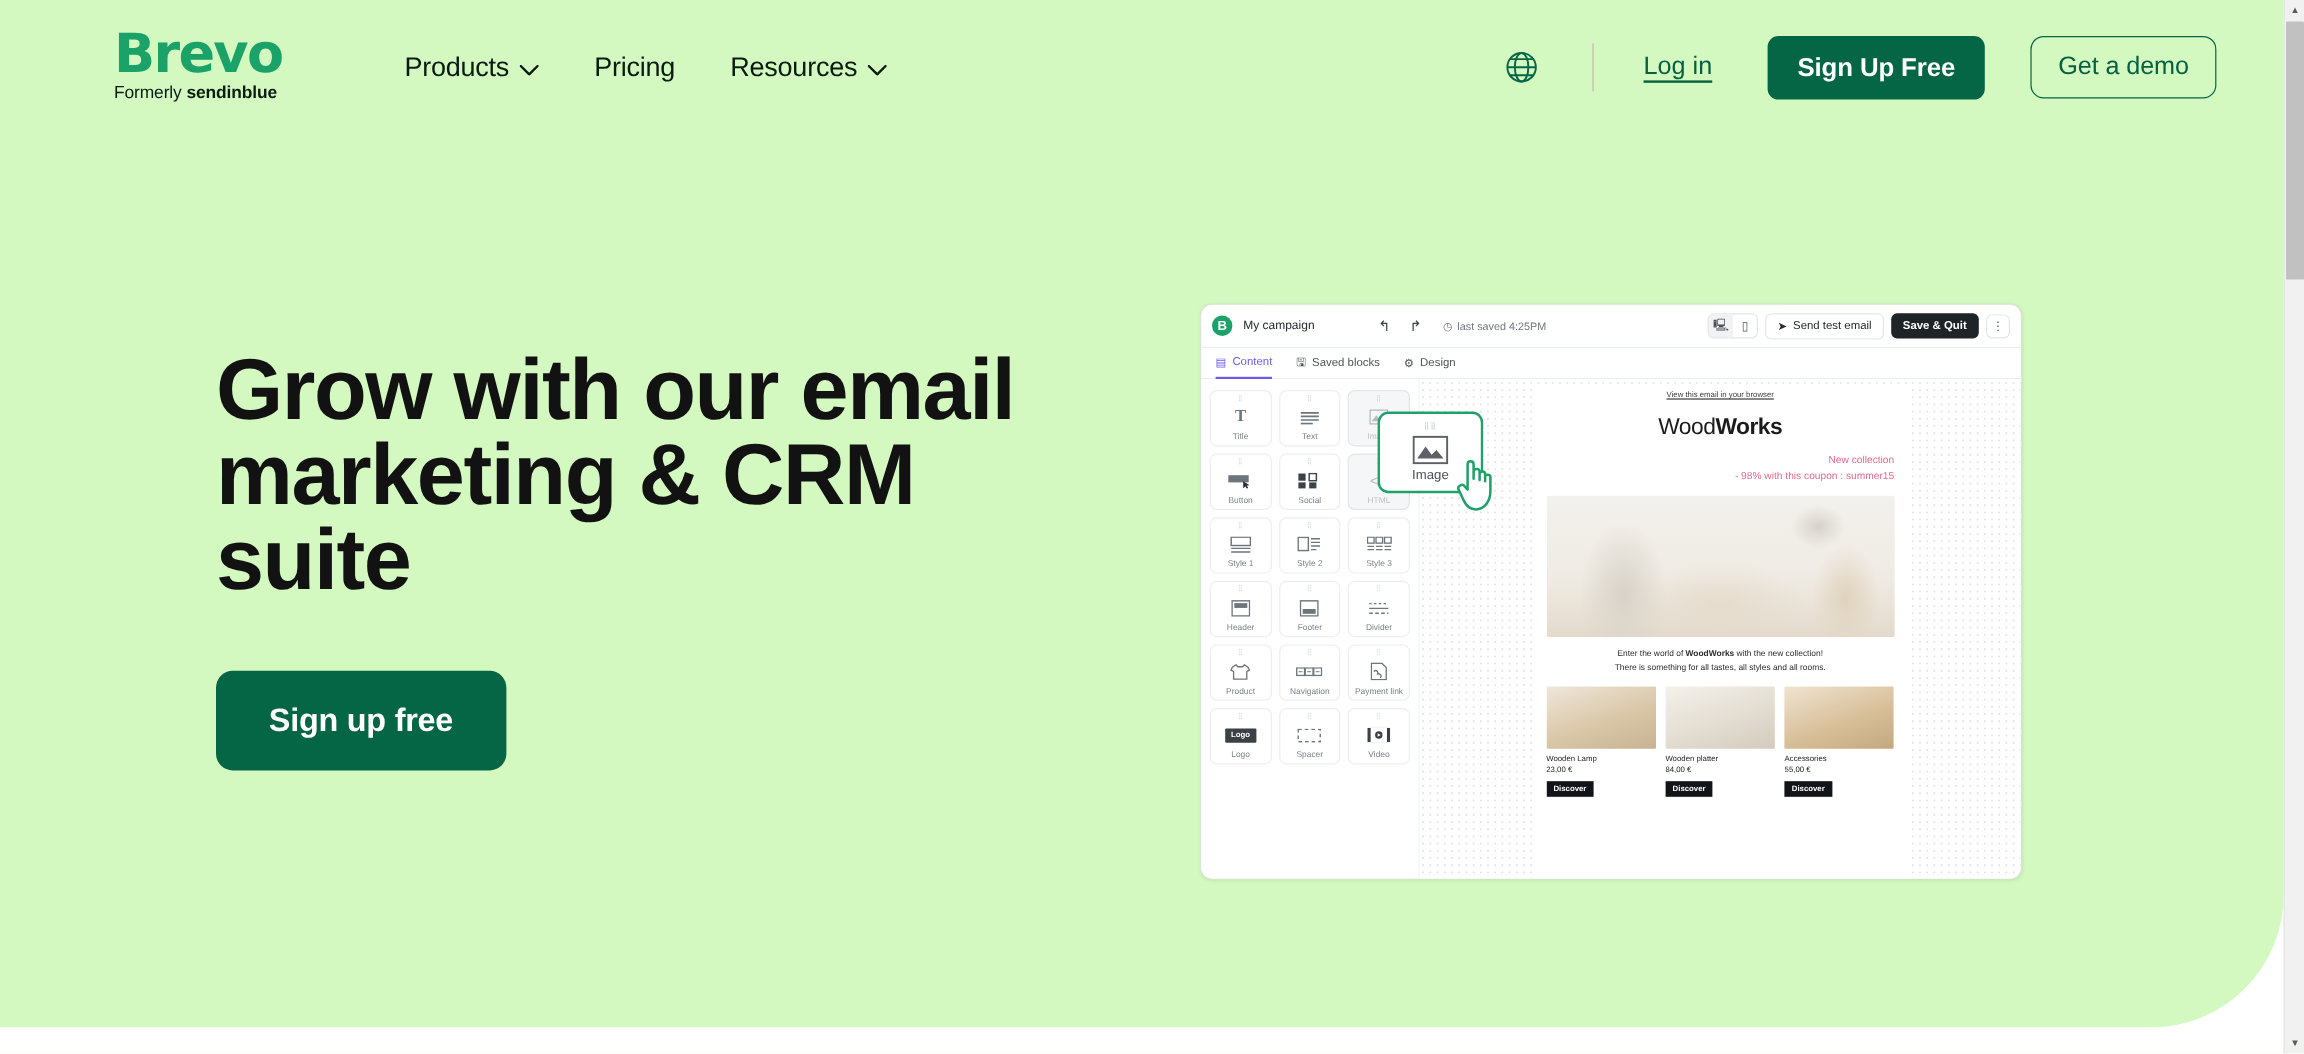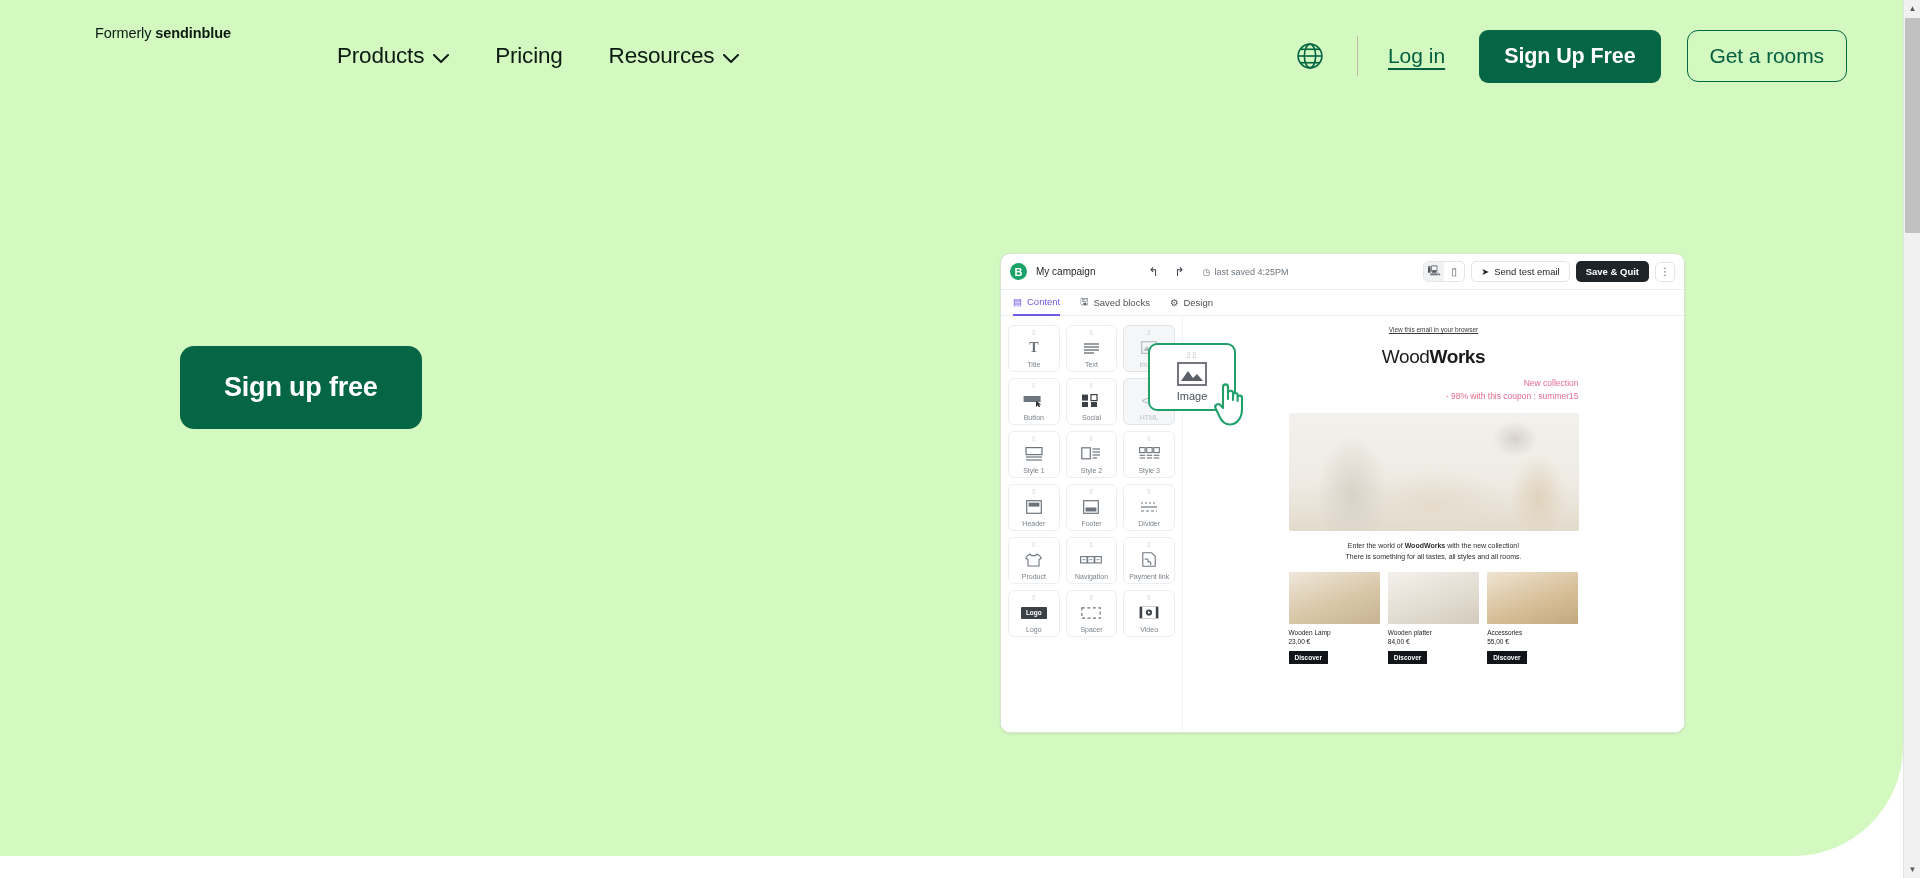--- a/index.html
+++ b/index.html
@@ -81,21 +81,21 @@
     top: 2px;
   }
   .chev svg { display: block; }
 
   .header-right {
     position: absolute;
     right: 56px; top: 0;
     height: 112px;
     display: flex;
     align-items: center;
-    gap: 4px;
+    gap: 16px;
   }
   .globe {
     width: 30px; height: 30px;
     margin-right: 28px;
     cursor: pointer;
   }
   .vdiv {
     width: 1px; height: 40px;
     background: #c0b8a8;
     margin-right: 26px;
@@ -449,20 +449,21 @@
 </head>
 <body>
 
 <div id="page">
 
   <div class="hero">
 
     <div class="header">
 
       <div class="logo-wrap">
+        <div class="logo-brevo">Brevo</div>
         <div class="logo-sub">
           <span>Formerly</span>
           <span class="strong">sendinblue</span>
         </div>
       </div>
 
       <div class="nav">
         <div class="nav-item">
           <span>Products</span>
           <span class="chev">
@@ -490,25 +491,26 @@
             <circle cx="12" cy="12" r="9.5"></circle>
             <ellipse cx="12" cy="12" rx="4.5" ry="9.5"></ellipse>
             <line x1="2.5" y1="12" x2="21.5" y2="12"></line>
             <line x1="4.2" y1="6.6" x2="19.8" y2="6.6"></line>
             <line x1="4.2" y1="17.4" x2="19.8" y2="17.4"></line>
           </svg>
         </span>
         <div class="vdiv"></div>
         <span class="login">Log in</span>
         <button class="btn-signup">Sign Up Free</button>
-        <button class="btn-demo">Get a rooms</button>
+        <button class="btn-demo">Get a demo</button>
       </div>
     </div>
 
     <div class="hero-text">
+      <h1 class="headline">Grow with our email marketing &amp; CRM suite</h1>
       <button class="btn-hero">Sign up free</button>
     </div>
 
     <div class="editor">
 
       <div class="ed-topbar">
         <div class="ed-logo">B</div>
         <div class="ed-title">My campaign</div>
         <div class="ed-undo">
           <span>↰</span>

